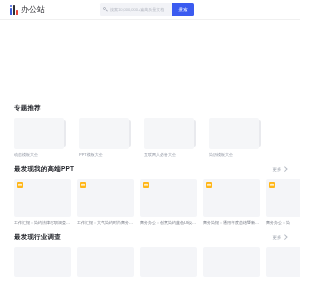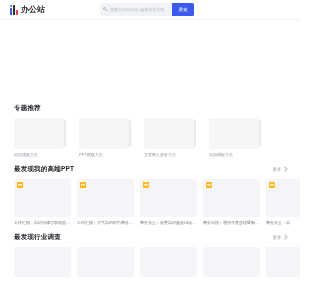--- a/index.html
+++ b/index.html
@@ -49,21 +49,21 @@
   .logo-mark .b3 { left: 6px; width: 2px; height: 5px;  background: #e8453c; }
   .logo-mark .dot {
     position: absolute;
     top: 0; left: 0;
     width: 2px; height: 2px;
     background: #3b5bdb;
     border-radius: 50%;
   }
   .logo-text {
     font-size: 8px;
-    font-weight: bold;
+    font-weight: normal;
     color: #2b2b30;
     letter-spacing: 0px;
     line-height: 10px;
   }
 
   .search-wrap {
     position: absolute;
     left: 100px;
     top: 3px;
     display: flex;

